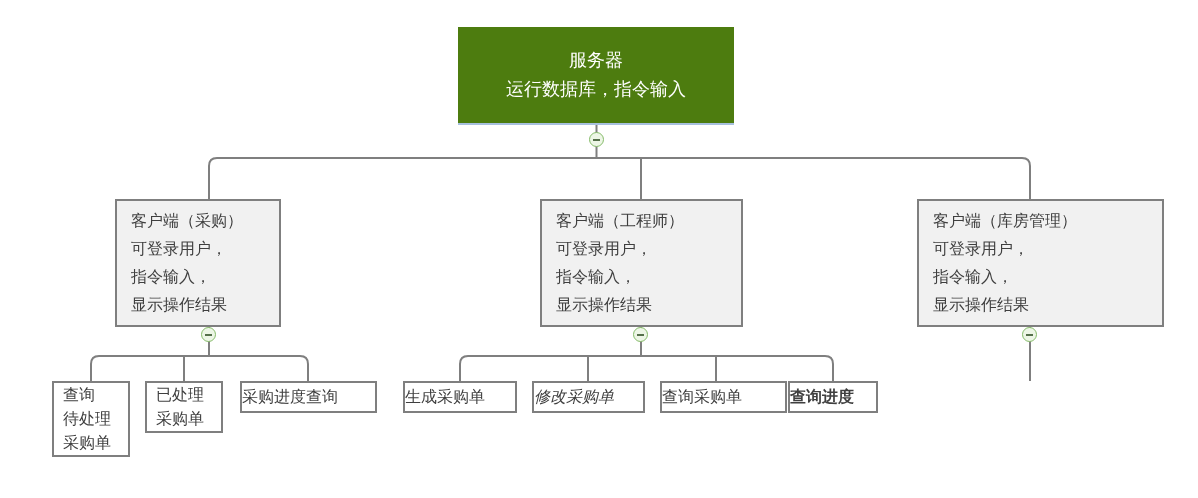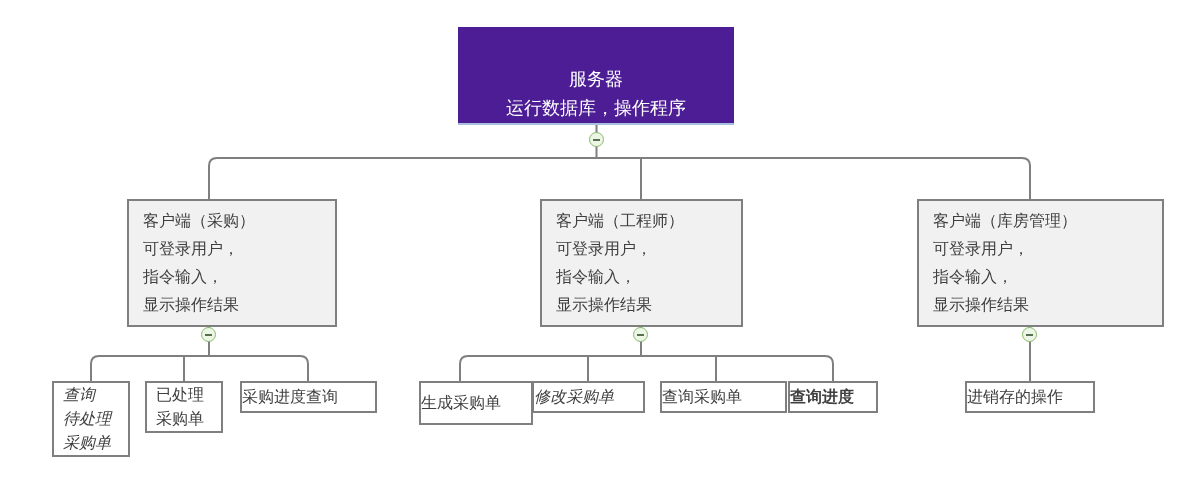--- a/index.html
+++ b/index.html
@@ -24,29 +24,28 @@
   .node {
     position: absolute;
     box-sizing: border-box;
     display: flex;
     flex-direction: column;
     justify-content: center;
     color: #3F3F3F;
     font-size: 16px;
   }
   .root-node {
-    background: #4c1d95;
+    background: #4d7c0f;
     color: #FFFFFF;
     border: none;
     border-bottom: 2px solid #A7C0DE;
     align-items: center;
     text-align: center;
     font-size: 18px;
     line-height: 29px;
-    justify-content: flex-end;
   }
   .client-node {
     background: #F1F1F1;
     border: 2px solid #7F7F7F;
     padding-left: 14px;
     line-height: 28px;
     text-align: left;
   }
   .leaf-node {
     background: #FFFFFF;
@@ -102,78 +101,75 @@
       <path d="M460,381 V364 Q460,356 468,356 H825 Q833,356 833,364 V381"></path>
       <path d="M588,356 V381"></path>
       <path d="M716,356 V381"></path>
 
       <path d="M1030,327 V381"></path>
     </g>
   </svg>
 
   <div class="node root-node" style="left:458px; top:27px; width:276px; height:98px;">
     <div>服务器</div>
-    <div>运行数据库，操作程序</div>
+    <div>运行数据库，指令输入</div>
   </div>
 
-  <div class="node client-node" style="left:115px; top:199px; width:210px; height:128px;margin-left:12px;">
+  <div class="node client-node" style="left:115px; top:199px; width:166px; height:128px;">
     <div>客户端（采购）</div>
     <div>可登录用户，</div>
     <div>指令输入，</div>
     <div>显示操作结果</div>
   </div>
 
   <div class="node client-node" style="left:540px; top:199px; width:203px; height:128px;">
     <div>客户端（工程师）</div>
     <div>可登录用户，</div>
     <div>指令输入，</div>
     <div>显示操作结果</div>
   </div>
 
   <div class="node client-node" style="left:917px; top:199px; width:247px; height:128px;">
     <div>客户端（库房管理）</div>
     <div>可登录用户，</div>
     <div>指令输入，</div>
     <div>显示操作结果</div>
   </div>
 
-  <div class="node leaf-node leaf-multi" style="left:52px; top:381px; width:78px; height:76px;font-style:italic;">
+  <div class="node leaf-node leaf-multi" style="left:52px; top:381px; width:78px; height:76px;">
     <div>查询</div>
     <div>待处理</div>
     <div>采购单</div>
   </div>
 
   <div class="node leaf-node leaf-multi" style="left:145px; top:381px; width:78px; height:52px;">
     <div>已处理</div>
     <div>采购单</div>
   </div>
 
   <div class="node leaf-node leaf-single" style="left:240px; top:381px; width:137px; height:32px;">
     <div>采购进度查询</div>
   </div>
 
-  <div class="node leaf-node leaf-single" style="left:403px; top:381px; width:114px; height:44px;margin-left:16px;">
+  <div class="node leaf-node leaf-single" style="left:403px; top:381px; width:114px; height:32px;">
     <div>生成采购单</div>
   </div>
 
   <div class="node leaf-node leaf-single" style="left:532px; top:381px; width:113px; height:32px;font-style:italic;">
     <div>修改采购单</div>
   </div>
 
   <div class="node leaf-node leaf-single" style="left:660px; top:381px; width:127px; height:32px;">
     <div>查询采购单</div>
   </div>
 
   <div class="node leaf-node leaf-single" style="left:788px; top:381px; width:90px; height:32px;font-weight:bold;">
     <div>查询进度</div>
   </div>
 
-  <div class="node leaf-node leaf-single" style="left:965px; top:381px; width:130px; height:32px;">
-    <div>进销存的操作</div>
-  </div>
 
   <div class="collapse" style="left:589px; top:132px;">
     <span class="minus"></span>
   </div>
   <div class="collapse" style="left:201px; top:327px;">
     <span class="minus"></span>
   </div>
   <div class="collapse" style="left:633px; top:327px;">
     <span class="minus"></span>
   </div>

